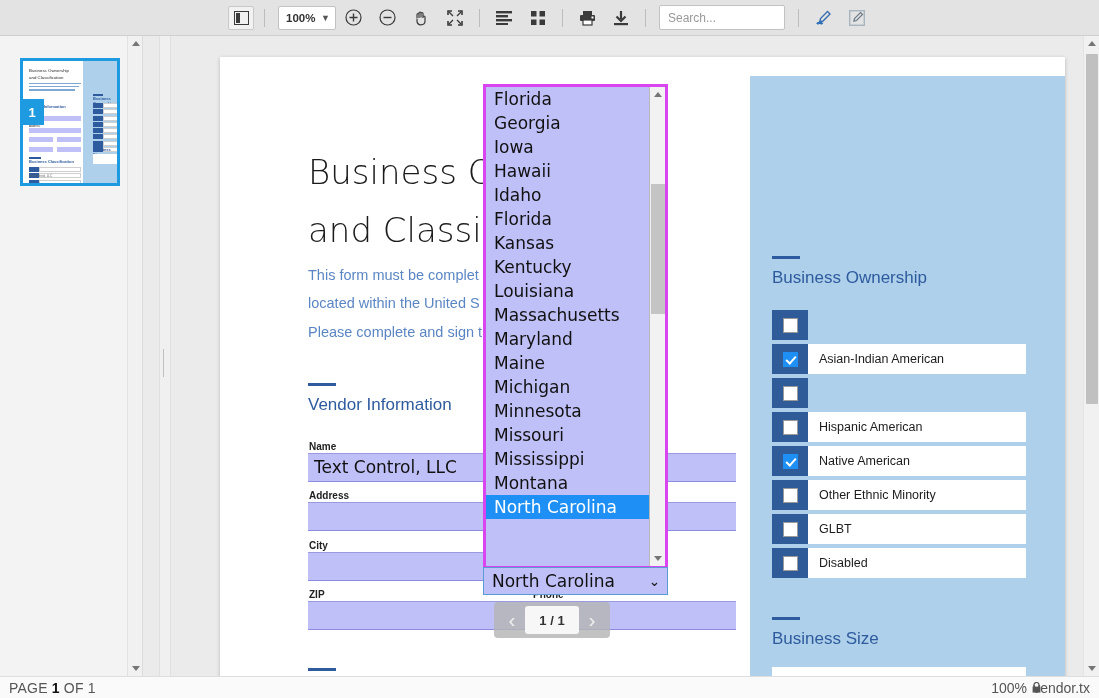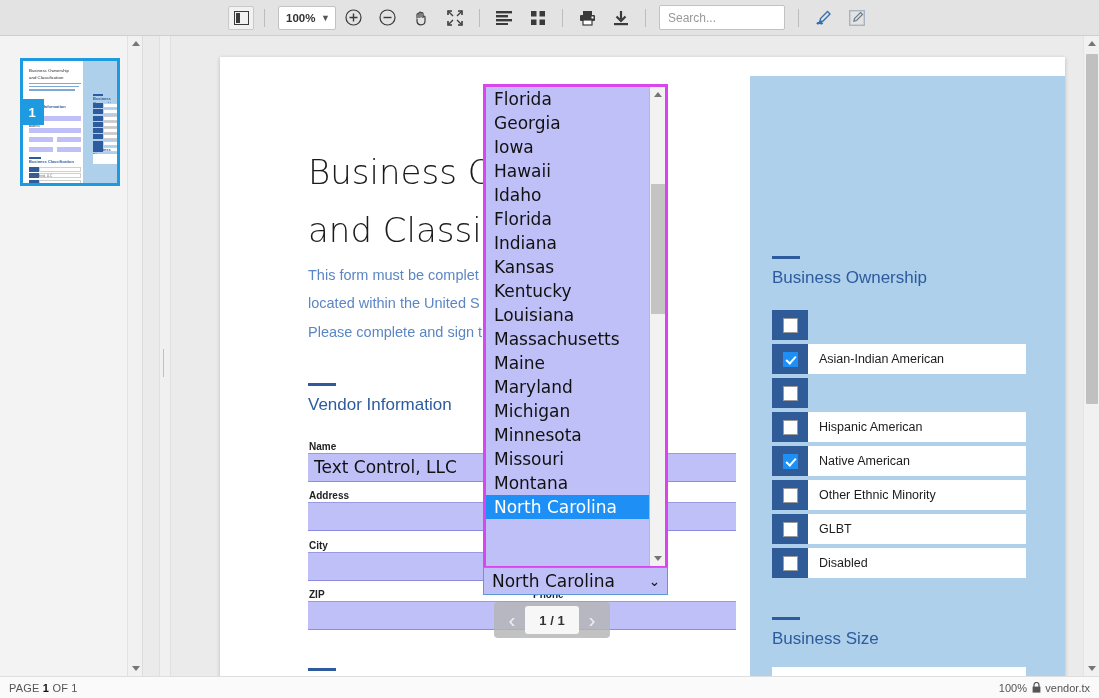--- a/index.html
+++ b/index.html
@@ -205,21 +205,21 @@
     width: 54px; height: 28px; background: #f7f7f7; border-radius: 3px;
     display: flex; align-items: center; justify-content: center;
     font-size: 13px; color: #333; font-weight: bold;
   }
 
   
   .status {
     position: absolute; left: 0; bottom: 0; width: 1099px; height: 22px;
     background: #fafafa; border-top: 1px solid #dedede;
     display: flex; align-items: center;
-    font-size: 11px; color: #555;
+    font-size: 14px; color: #555;
   }
   .status .left { position: absolute; left: 9px; letter-spacing: 0.2px;}
   .status .left b { color: #111; }
   .status .zoomv { position: absolute; right: 72px; }
   .status .lock { position: absolute; right: 58px; }
   .status .fname { position: absolute; right: 9px; text-align: right; }
 </style>
 </head>
 <body>
 
@@ -536,30 +536,30 @@
     </div>
 
     <div class="dd-popup">
       <div class="dd-list" id="dd-list">
           <div class="dd-item">Florida</div>
           <div class="dd-item">Georgia</div>
           <div class="dd-item">Iowa</div>
           <div class="dd-item">Hawaii</div>
           <div class="dd-item">Idaho</div>
           <div class="dd-item">Florida</div>
-          <div class="dd-item">Indiana</div>
           <div class="dd-item">Kansas</div>
           <div class="dd-item">Kentucky</div>
           <div class="dd-item">Louisiana</div>
           <div class="dd-item">Massachusetts</div>
+          <div class="dd-item">Maryland</div>
           <div class="dd-item">Maine</div>
-          <div class="dd-item">Maryland</div>
           <div class="dd-item">Michigan</div>
           <div class="dd-item">Minnesota</div>
           <div class="dd-item">Missouri</div>
+          <div class="dd-item">Mississippi</div>
           <div class="dd-item">Montana</div>
           <div class="dd-item sel">North Carolina</div>
         </div>
       <div class="dd-sb">
         <div class="btn">
             <span class="tri up"></span>
           </div>
         <div class="thumb2"></div>
         <div class="btn b">
             <span class="tri down"></span>

